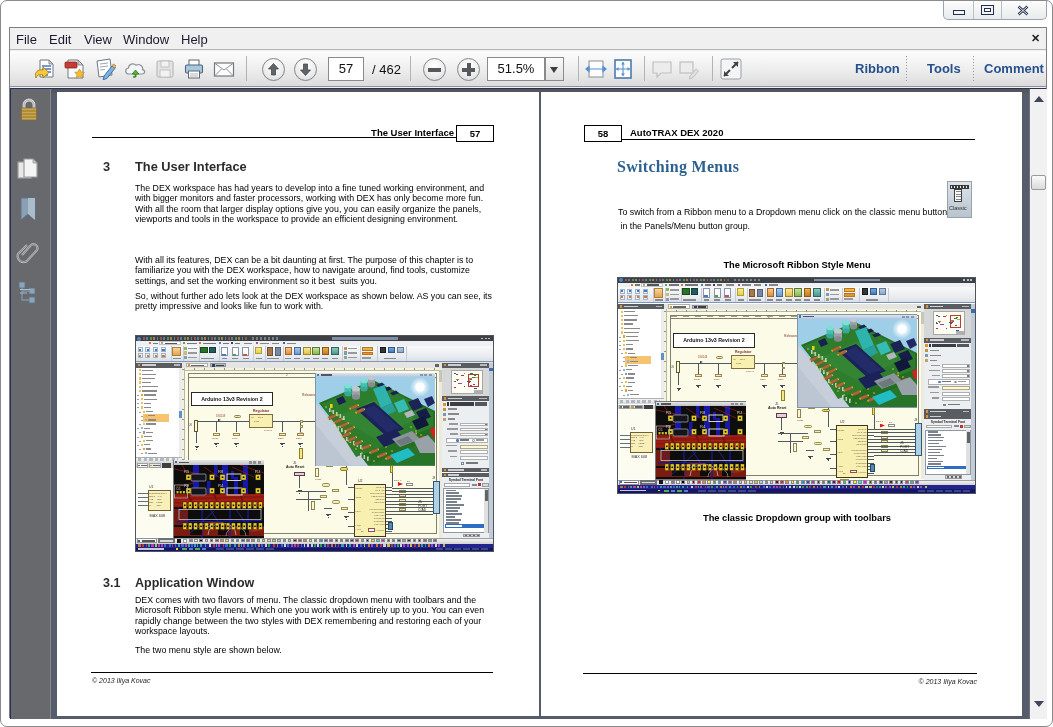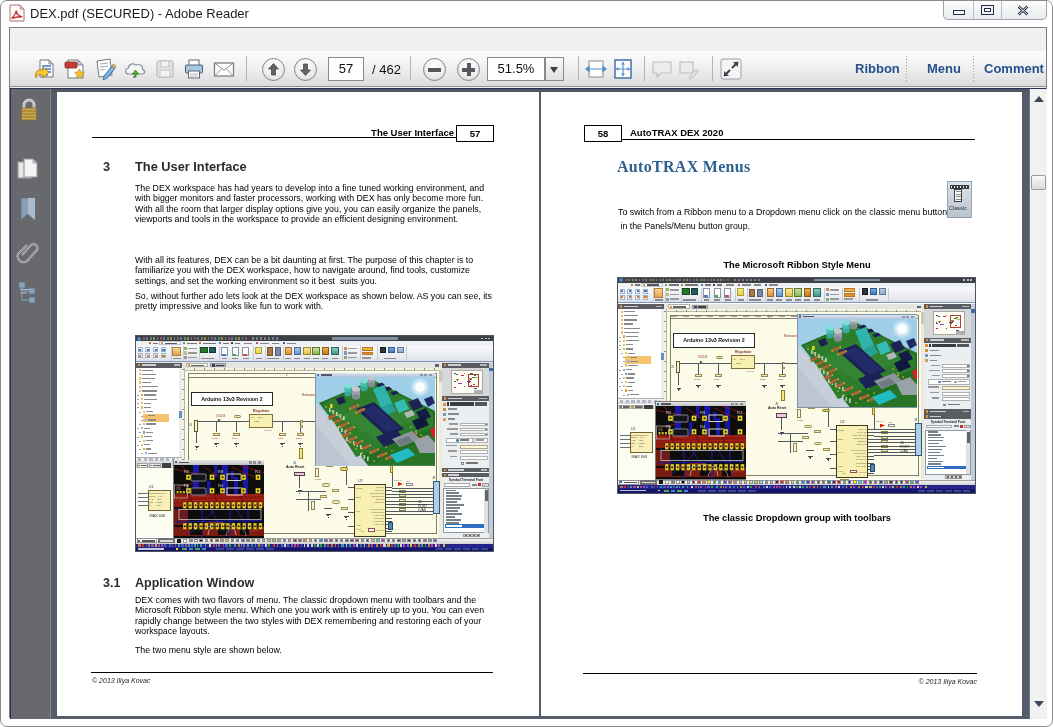--- a/index.html
+++ b/index.html
@@ -46,41 +46,40 @@
 .body-p { position:absolute; font-size:8.8px; line-height:10.45px; color:#000; white-space:nowrap; }
 .caption { position:absolute; font-weight:bold; font-size:9.3px; text-align:center; }
 .footline { position:absolute; height:1px; background:#000; }
 .foottext { position:absolute; font-style:italic; font-size:7px; color:#222; white-space:nowrap; }
 .serifh { position:absolute; font-family:"Liberation Serif", serif; font-weight:bold; font-size:16px; letter-spacing:0.3px; color:#2e618f; white-space:nowrap; }
 .shot { position:absolute; width:357px; height:215px; overflow:hidden; font-family:"Liberation Sans",sans-serif; }
 </style>
 </head>
 <body>
 <div id="win">
-  <div id="titlebar">
-    <svg class="abs" style="left:7px;top:3px;" width="16" height="18" viewBox="0 0 16 18">
-      <path d="M1 1 h10 l4 4 v12 h-14 z" fill="#fdfbfa" stroke="#a8736e" stroke-width="1"></path>
-      <path d="M11 1 l4 4 h-4 z" fill="#e0cdca" stroke="#a8736e" stroke-width="0.7"></path>
-      <path d="M2.6 13.5 c1.8 -1.2 3 -3.4 3.8 -6.2 c0.3 -1.2 1.6 -1.4 1.7 0 c0.1 2.2 1.9 4.4 4.6 4.6 c1.4 0.2 1.2 1.5 -0.3 1.6 c-1.6 0.2 -6 0.3 -8.4 1.2 c-1.4 0.5 -2.3 -0.4 -1.4 -1.2 z" fill="#c0342c"></path>
-      <path d="M6.8 9.5 c0.8 1.2 2 2.2 3.4 2.6 c-2 0.2 -3.8 0.5 -5.2 0.9 c0.8 -1 1.4 -2.2 1.8 -3.5 z" fill="#fdfbfa"></path>
-    </svg>
-    <div id="title-text">DEX.pdf (SECURED) - Adobe Reader</div>
-  </div>
   <div id="winbtns">
     <div class="wbsep" style="left:29px"></div>
     <div class="wbsep" style="left:57px"></div>
     <div class="glyph" style="left:9px;top:9px;width:12px;height:5px;border:1.5px solid #21304f;background:#f4f4f4;"></div>
     <div class="glyph" style="left:37px;top:4px;width:13px;height:10px;border:1.5px solid #21304f;background:#f4f4f4;"></div>
     <div class="glyph" style="left:40px;top:7px;width:7px;height:4px;border:1.5px solid #21304f;background:#fff;"></div>
     <svg class="glyph" style="left:73px;top:4px;" width="12" height="11" viewBox="0 0 12 11">
       <path d="M1.5 1.5 L10.5 9.5 M10.5 1.5 L1.5 9.5" stroke="#21304f" stroke-width="2.6"></path>
       <path d="M1.5 1.5 L10.5 9.5 M10.5 1.5 L1.5 9.5" stroke="#f0f0f0" stroke-width="1"></path>
     </svg>
   </div>
   <div id="client">
+    <div id="menubar">
+      <div class="menuitem" style="left:6px">File</div>
+      <div class="menuitem" style="left:39px">Edit</div>
+      <div class="menuitem" style="left:74px">View</div>
+      <div class="menuitem" style="left:113px">Window</div>
+      <div class="menuitem" style="left:171px">Help</div>
+      <div id="menu-x">✕</div>
+    </div>
     <div id="toolbar">
 
       <svg class="ticon" style="left:24px" viewBox="0 0 22 22">
         <path d="M6 2 h9 l4 4 v13 h-13 z" fill="#fdfdfd" stroke="#707880" stroke-width="1"></path>
         <path d="M15 2 l4 4 h-4 z" fill="#d0d4d8" stroke="#707880" stroke-width="0.8"></path>
         <g stroke="#4878c0" stroke-width="1.4">
             <path d="M8 8 h9 M8 11 h9 M8 14 h9 M8 17 h6"></path>
           </g>
         <path d="M2 20 c-2 -6 2 -9 7 -8 l0 -3 6 5.5 -6 5.5 0 -3 c-4 -1 -6 0 -7 3 z" fill="#f8c838" stroke="#a07818" stroke-width="0.8"></path>
       </svg>
@@ -166,21 +165,21 @@
       </svg>
       <div class="tsep" style="left:702px"></div>
 
       <svg class="ticon" style="left:710px" viewBox="0 0 22 22">
         <rect x="1" y="1" width="20" height="20" rx="2" fill="#f4f4f4" stroke="#9aa0a8" stroke-width="1"></rect>
         <path d="M4 18 l6 -6 M18 4 l-6 6" stroke="#3c4246" stroke-width="2"></path>
         <path d="M4 18 v-5 l5 5 z M18 4 v5 l-5 -5 z" fill="#3c4246"></path>
       </svg>
       <div class="bigbtn" style="left:845px">Ribbon</div>
       <div class="tdotsep" style="left:896px"></div>
-      <div class="bigbtn" style="left:917px">Menu</div>
+      <div class="bigbtn" style="left:917px">Tools</div>
       <div class="tdotsep" style="left:963px"></div>
       <div class="bigbtn" style="left:974px">Comment</div>
     </div>
     <div id="content">
       <div id="sidebar">
 
         <svg class="abs" style="left:7px;top:9px" width="22" height="24" viewBox="0 0 22 24">
           <path d="M6 10 v-3 a5 5 0 0 1 10 0 v3" fill="none" stroke="#d8d8d8" stroke-width="2.8"></path>
           <path d="M6 10 v-3 a5 5 0 0 1 10 0 v3" fill="none" stroke="#8a8a8a" stroke-width="1" opacity="0.5"></path>
           <rect x="3.5" y="10" width="15" height="12" fill="#c8a858" stroke="#8a6830" stroke-width="0.8"></rect>
@@ -1181,21 +1180,21 @@
           <div class="h1" style="left:78px;top:484px;font-size:12.5px;">Application Window</div>
           <div class="body-p" style="left:78px;top:503px;">DEX comes with two flavors of menu. The classic dropdown menu with toolbars and the<br>Microsoft Ribbon style menu. Which one you work with is entirely up to you. You can even<br>rapidly change between the two styles with DEX remembering and restoring each of your<br>workspace layouts.</div>
           <div class="body-p" style="left:78px;top:553px;">The two menu style are shown below.</div>
           <div class="footline" style="left:34px;top:580px;width:402px;"></div>
           <div class="foottext" style="left:35px;top:585px;">© 2013 Iliya Kovac</div>
         </div>
         <div class="page" id="pageR">
           <div class="pgnumbox" style="left:43px;top:33px;">58</div>
           <div class="hdrtext" style="left:89px;top:35px;">AutoTRAX DEX 2020</div>
           <div class="hdrline" style="left:81px;top:46.5px;width:353px;height:1px;"></div>
-          <div class="serifh" style="left:76px;top:66px;">AutoTRAX Menus</div>
+          <div class="serifh" style="left:76px;top:66px;">Switching Menus</div>
 
           <div class="abs" style="left:406px;top:89px;width:25px;height:37px;background:linear-gradient(#dde4ea,#b9c4ce);border:0.5px solid #98a2ac;"></div>
           <div class="abs" style="left:409px;top:93px;width:19px;height:4px;background:#383838;"></div>
           <div class="abs" style="left:410px;top:94.2px;width:17px;height:1.6px;background:repeating-linear-gradient(90deg,#e8e8e8 0 1.5px,#383838 1.5px 3px);"></div>
           <div class="abs" style="left:413px;top:97px;width:8px;height:13px;background:#f8f8f8;border:1px solid #404040;"></div>
           <div class="abs" style="left:414.5px;top:99px;width:5px;height:9px;background:repeating-linear-gradient(#888 0 1px,transparent 1px 2.5px);"></div>
           <div class="abs" style="left:408px;top:113px;width:22px;height:8px;font-size:5.5px;color:#333;">Classic</div>
           <div class="body-p" style="left:77px;top:115px;">To switch from a Ribbon menu to a Dropdown menu click on the classic menu button</div>
           <div class="body-p" style="left:77px;top:128.5px;">&nbsp;in the Panels/Menu button group.</div>
           <div class="caption" style="left:77px;top:168px;width:358px;">The Microsoft Ribbon Style Menu</div>

